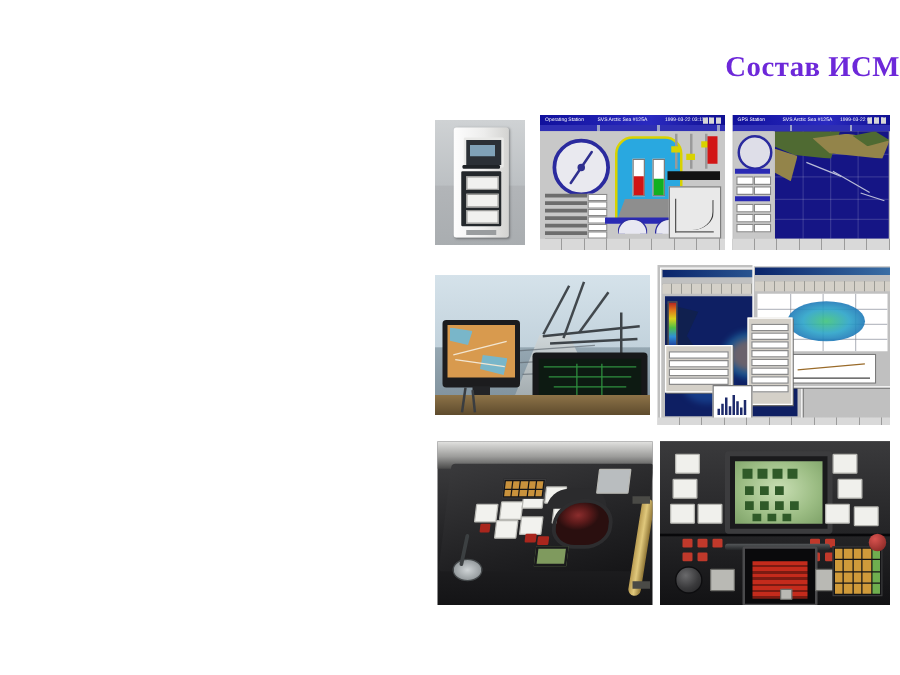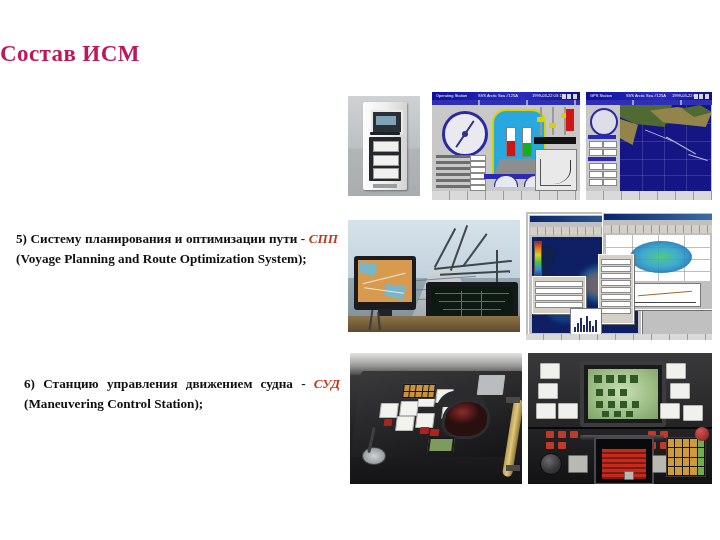--- a/index.html
+++ b/index.html
@@ -15,24 +15,24 @@
     font-family: "Liberation Serif", "DejaVu Serif", serif;
     -webkit-font-smoothing: antialiased;
   }
 
   
   #slide-title {
     position: absolute;
     left: 0;
     top: 41px;
     width: 720px;
-    text-align: left;
+    text-align: right;
     font-size: 23px;
     font-weight: bold;
-    color: #be185d;
+    color: #6d28d9;
     letter-spacing: 0.4px;
     font-family: "Liberation Serif", "DejaVu Serif", serif;
   }
 
   
   #text-column {
     position: absolute;
     left: 16px;
     top: 96px;
     width: 322px;
@@ -281,29 +281,21 @@
     border-radius:50%; background: radial-gradient(circle at 35% 30%, #d9534f, #7a211e); }
 </style>
 </head>
 <body>
 
 <div id="slide-title">Состав ИСМ</div>
 
 <div id="text-column">
 
 
-  <p class="para" id="para-5">
-    <span>5)</span>
-    <span>Систему планирования и оптимизации пути - </span><span class="accent">СПП</span><span> (Voyage Planning and Route Optimization System);</span>
-  </p>
-
-  <p class="para" id="para-6">
-    <span>6)</span>
-    <span>Станцию управления движением судна - </span><span class="accent">СУД</span><span> (Maneuvering Control Station);</span>
-  </p>
+
 
 </div>
 
 <div class="img-row" id="img-row-1">
 
   <div class="panel" id="cabinet-photo">
     <div class="cab-body">
       <div class="cab-screen"></div>
       <div class="cab-slot" style="top:30px;height:3px;"></div>
       <div class="cab-lower">

